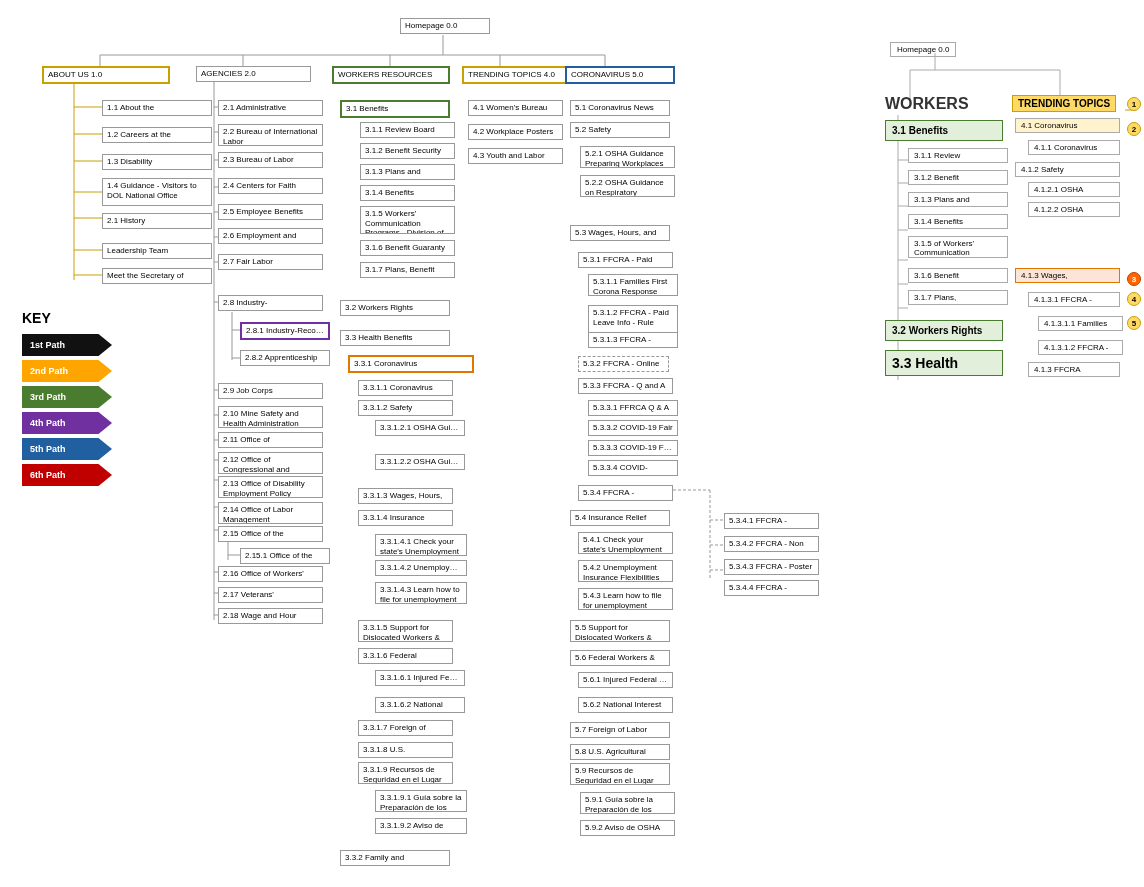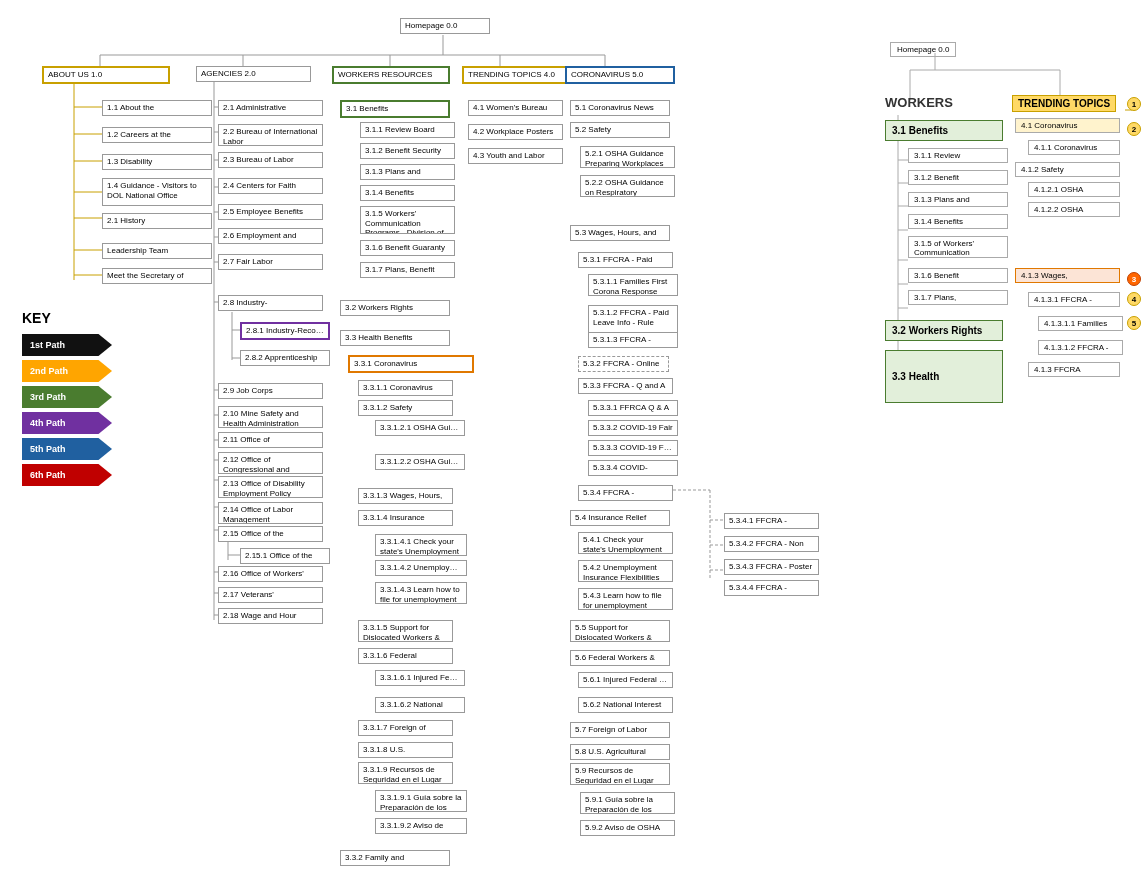--- a/index.html
+++ b/index.html
@@ -350,36 +350,36 @@
       <line x1="18" y1="230" x2="28" y2="230" stroke="#aaa" stroke-width="1"></line>
       <line x1="18" y1="260" x2="28" y2="260" stroke="#aaa" stroke-width="1"></line>
       <line x1="18" y1="284" x2="28" y2="284" stroke="#aaa" stroke-width="1"></line>
       <line x1="18" y1="308" x2="28" y2="308" stroke="#aaa" stroke-width="1"></line>
       <line x1="18" y1="338" x2="28" y2="338" stroke="#aaa" stroke-width="1"></line>
       <line x1="18" y1="360" x2="28" y2="360" stroke="#aaa" stroke-width="1"></line>
 
       <line x1="245" y1="110" x2="252" y2="110" stroke="#c8a000" stroke-width="1"></line>
     </svg>
 
-    <div style="position:absolute;top:95px;left:5px;font-size:13px;font-weight:bold;color:#333;">WORKERS</div>
+    <div style="position:absolute;top:95px;left:5px;font-size:16px;font-weight:bold;color:#333;">WORKERS</div>
 
     <div style="position:absolute;top:95px;left:132px;font-size:10px;font-weight:bold;background:#ffd966;padding:2px 5px;border:1px solid #c8a000;">TRENDING TOPICS</div>
 
     <div class="rp-badge-num" style="top:97px;right:3px;">1</div>
 
     <div class="rp-node green-fill" style="position:absolute;top:120px;left:5px;width:118px;font-size:10px;font-weight:bold;padding:4px 6px;">3.1 Benefits</div>
     <div class="rp-node" style="position:absolute;top:148px;left:28px;width:100px;">3.1.1 Review</div>
     <div class="rp-node" style="position:absolute;top:170px;left:28px;width:100px;">3.1.2 Benefit</div>
     <div class="rp-node" style="position:absolute;top:192px;left:28px;width:100px;">3.1.3 Plans and</div>
     <div class="rp-node" style="position:absolute;top:214px;left:28px;width:100px;">3.1.4 Benefits</div>
     <div class="rp-node" style="position:absolute;top:236px;left:28px;width:100px;height:22px;white-space:normal;">3.1.5 of Workers' Communication</div>
     <div class="rp-node" style="position:absolute;top:268px;left:28px;width:100px;">3.1.6 Benefit</div>
     <div class="rp-node" style="position:absolute;top:290px;left:28px;width:100px;">3.1.7 Plans,</div>
     <div class="rp-node green-fill" style="position:absolute;top:320px;left:5px;width:118px;font-size:10px;font-weight:bold;padding:4px 6px;">3.2 Workers Rights</div>
-    <div class="rp-node green-fill" style="position:absolute;top:350px;left:5px;width:118px;font-size:10px;font-weight:bold;padding:20px 6px;">3.3 Health</div>
+    <div class="rp-node green-fill" style="position:absolute;top:350px;left:5px;width:118px;font-size:14px;font-weight:bold;padding:4px 6px;">3.3 Health</div>
 
     <div class="rp-badge-num" style="top:122px;right:3px;background:#ffd966;border:1px solid #c8a000;">2</div>
 
     <div class="rp-node" style="position:absolute;top:118px;left:135px;width:105px;background:#fff3cd;">4.1 Coronavirus</div>
     <div class="rp-node" style="position:absolute;top:140px;left:148px;width:92px;">4.1.1 Coronavirus</div>
     <div class="rp-node" style="position:absolute;top:162px;left:135px;width:105px;">4.1.2 Safety</div>
     <div class="rp-node" style="position:absolute;top:182px;left:148px;width:92px;">4.1.2.1 OSHA</div>
     <div class="rp-node" style="position:absolute;top:202px;left:148px;width:92px;">4.1.2.2 OSHA</div>
 
     <div class="rp-badge-num" style="top:272px;right:3px;background:#ff6600;border:1px solid #c04000;color:white;">3</div>

